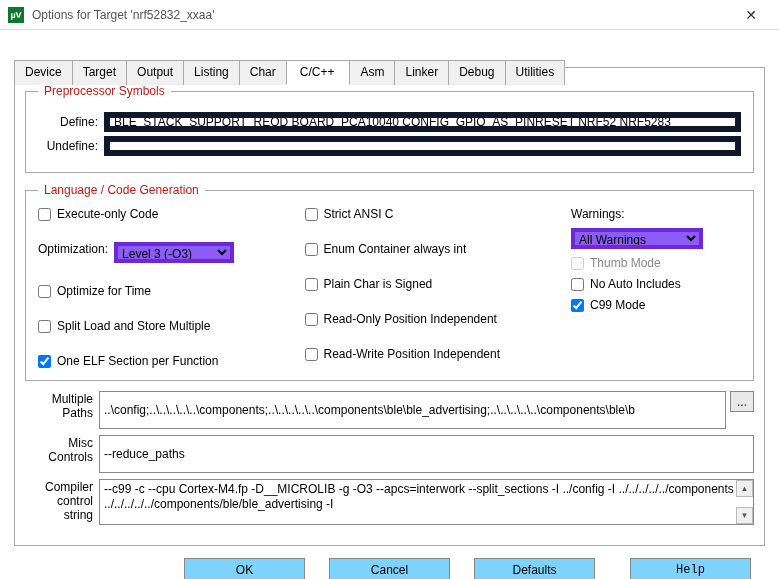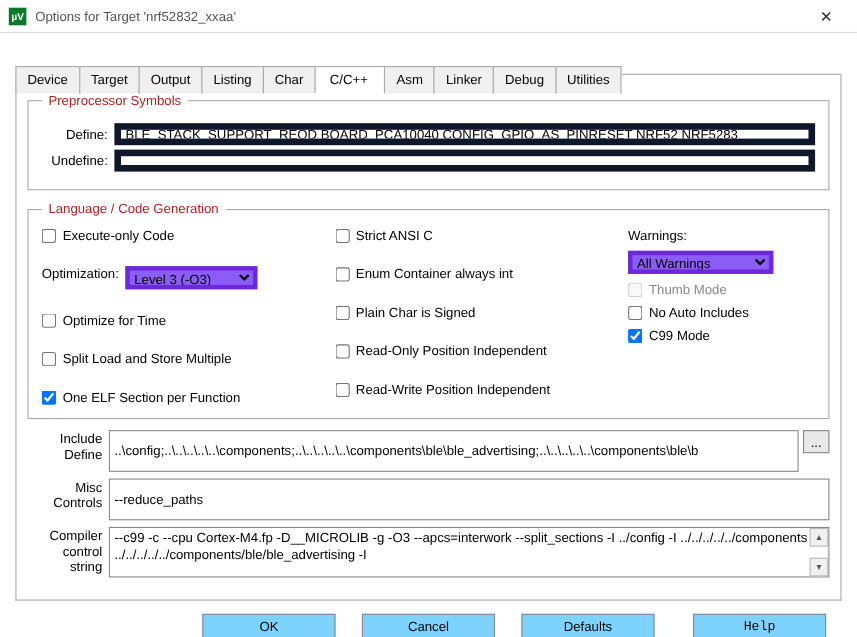--- a/index.html
+++ b/index.html
@@ -254,21 +254,21 @@
           </label>
           <label class="chk">
             <input type="checkbox" checked="" style="">
             <span>C99 Mode</span>
           </label>
         </div>
       </div>
     </fieldset>
 
     <div class="field-row">
-      <div class="field-label">Include Define</div>
+      <div class="field-label">Multiple Paths</div>
       <input class="field-input" value="..\config;..\..\..\..\..\components;..\..\..\..\..\components\ble\ble_advertising;..\..\..\..\..\components\ble\b" style="">
       <button class="browse-btn">...</button>
     </div>
 
     <div class="field-row">
       <div class="field-label">Misc Controls</div>
       <input class="field-input" value="--reduce_paths" style="">
     </div>
 
     <div class="field-row">

